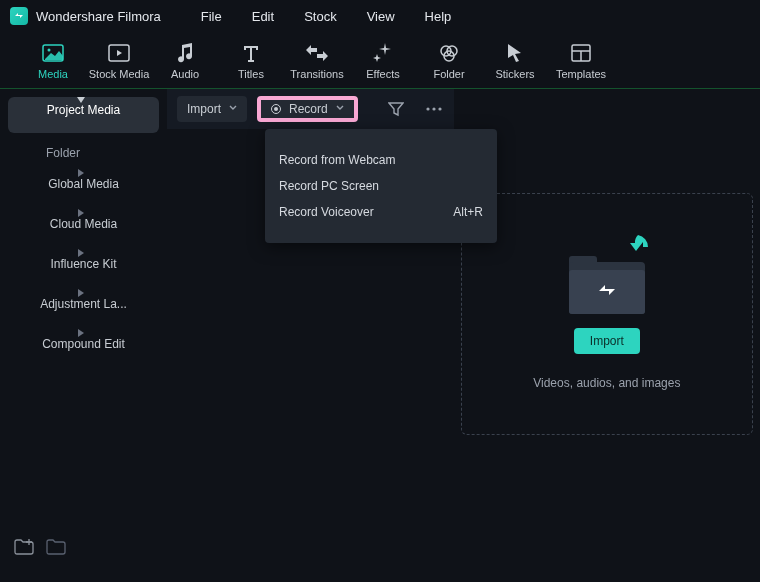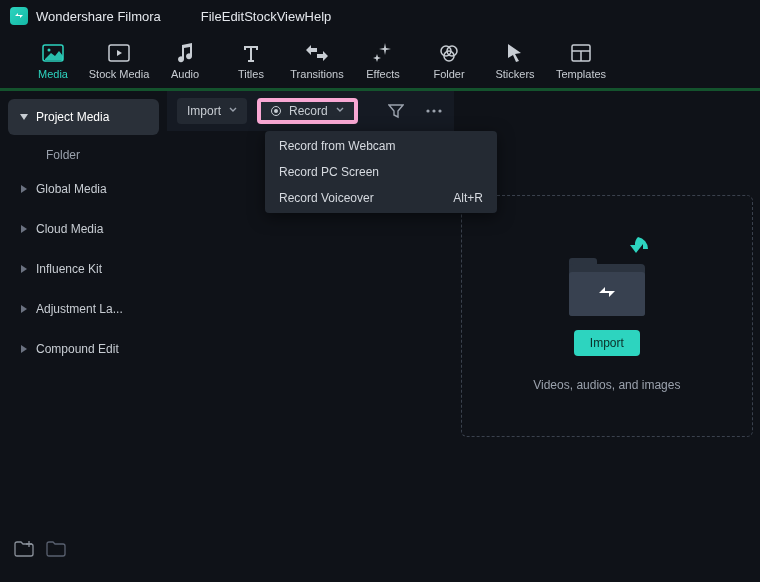--- a/index.html
+++ b/index.html
@@ -2,51 +2,51 @@
 <html><head>
 <meta charset="utf-8">
 <style>
 * { margin: 0; padding: 0; box-sizing: border-box; font-family: -apple-system, BlinkMacSystemFont, "Segoe UI", Arial, sans-serif; }
 body { background: #0f1218; width: 760px; height: 582px; overflow: hidden; color: #c8cdd3; font-size: 12px; }
 
 .titlebar { display: flex; align-items: center; height: 32px; padding: 0 10px; background: #0f1218; text-align: center; }
 .logo { width: 18px; height: 18px; border-radius: 4px; background: linear-gradient(135deg, #2dd4bf, #14b8a6); display: flex; align-items: center; justify-content: center; margin-right: 8px; }
 .logo svg { width: 10px; height: 10px; }
 .app-name { font-size: 13px; color: #e4e7ec; margin-right: 40px; }
-.menubar { display: flex; }
+.menubar { display: flex; gap: 30px; }
 .menubar-item { font-size: 13px; color: #e4e7ec; cursor: pointer; }
 
-.toolbar { display: flex; gap: 0; padding: 10px 20px 8px; background: #0f1218; border-bottom: 3px solid #14532d; }
+.toolbar { display: flex; gap: 0; padding: 10px 20px 8px; background: #0f1218; border-bottom: 1px solid #14532d; }
 .tool { display: flex; flex-direction: column; align-items: center; gap: 4px; cursor: pointer; width: 66px; color: #c8cdd3; }
 .tool.active { color: #2dd4bf; }
 .tool-icon { width: 22px; height: 22px; display: flex; align-items: center; justify-content: center; }
 .tool-label { font-size: 11px; }
 
 .workspace { display: flex; height: calc(582px - 32px - 68px); }
 
 .sidebar { width: 167px; background: #0f1218; padding: 8px; display: flex; flex-direction: column; }
 .sidebar-list { flex: 1; }
-.side-item { height: 36px; display: flex; align-items: center; padding: 0 10px; border-radius: 6px; cursor: pointer; font-size: 12px; color: #c8cdd3; margin-bottom: 4px; position: relative; }
+.side-item { height: 36px; display: flex; align-items: center; padding: 0 10px; border-radius: 6px; cursor: pointer; font-size: 12px; color: #c8cdd3; margin-bottom: 4px; position: relative; flex-direction: column; }
 .side-item.active { background: #2a3039; color: #fff; font-weight: 500; }
 .side-item .chev { width: 12px; margin-right: 6px; display: flex; align-items: center; justify-content: center; }
 .side-sub { padding-left: 38px; height: 32px; display: flex; align-items: center; font-size: 12px; color: #9ba2ad; cursor: pointer; text-align: center; }
 .bottom-tools { display: flex; gap: 12px; padding: 8px 6px; }
 .bottom-tools .bt { width: 20px; height: 16px; cursor: pointer; }
 
 .main { flex: 1; display: flex; flex-direction: row; position: relative; }
 .secondary-bar { height: 40px; display: flex; align-items: center; padding: 0 10px; gap: 10px; background: #151a23; }
 .dd-btn { height: 26px; padding: 0 10px; background: #232932; border-radius: 4px; display: flex; align-items: center; gap: 8px; font-size: 12px; color: #c8cdd3; cursor: pointer; }
 .dd-btn .chev-d { width: 8px; height: 8px; }
 .dd-record { position: relative; border: 4px solid #f9a8d4; }
 .dd-record .rec-dot { width: 10px; height: 10px; border-radius: 50%; border: 1.5px solid #c8cdd3; display: flex; align-items: center; justify-content: center; }
 .dd-record .rec-dot::after { content: ''; width: 4px; height: 4px; border-radius: 50%; background: #c8cdd3; }
 .sb-spacer { flex: 1; }
 .rt-icon { width: 20px; height: 20px; display: flex; align-items: center; justify-content: center; cursor: pointer; color: #9ba2ad; margin-left: 8px; }
 
-.dropdown { position: absolute; top: 40px; left: 98px; width: 232px; background: #242a33; border-radius: 4px; box-shadow: 0 4px 16px rgba(0,0,0,0.5); padding: 2px 0; z-index: 10; }
+.dropdown { position: absolute; top: 40px; left: 98px; width: 232px; background: #242a33; border-radius: 4px; box-shadow: 0 4px 16px rgba(0,0,0,0.5); padding: 18px 0; z-index: 10; }
 .dd-item { height: 26px; padding: 0 14px; display: flex; align-items: center; justify-content: space-between; font-size: 12px; color: #d6dae0; cursor: pointer; }
 
 .dropzone { margin: 104px auto 0; width: 292px; height: 242px; border: 1px dashed #3a414d; border-radius: 6px; display: flex; flex-direction: column; align-items: center; justify-content: center; gap: 14px; }
 .folder-icon { width: 90px; height: 75px; position: relative; display: flex; align-items: center; justify-content: center; }
 .folder-back { position: absolute; bottom: 0; width: 76px; height: 52px; background: #2c3440; border-radius: 4px 4px 3px 3px; }
 .folder-tab { position: absolute; bottom: 48px; left: 7px; width: 28px; height: 10px; background: #2c3440; border-radius: 3px 3px 0 0; }
 .folder-front { position: absolute; bottom: 0; width: 76px; height: 44px; background: #384150; border-radius: 3px; }
 .folder-logo { position: absolute; bottom: 12px; left: 50%; transform: translateX(-50%); width: 22px; height: 22px; }
 .folder-arrow { position: absolute; top: -6px; right: 2px; width: 26px; height: 26px; }
 .import-btn { background: #2dd4bf; color: #0b2e29; font-size: 12px; padding: 6px 16px; border-radius: 4px; border: none; cursor: pointer; font-weight: 500; }

